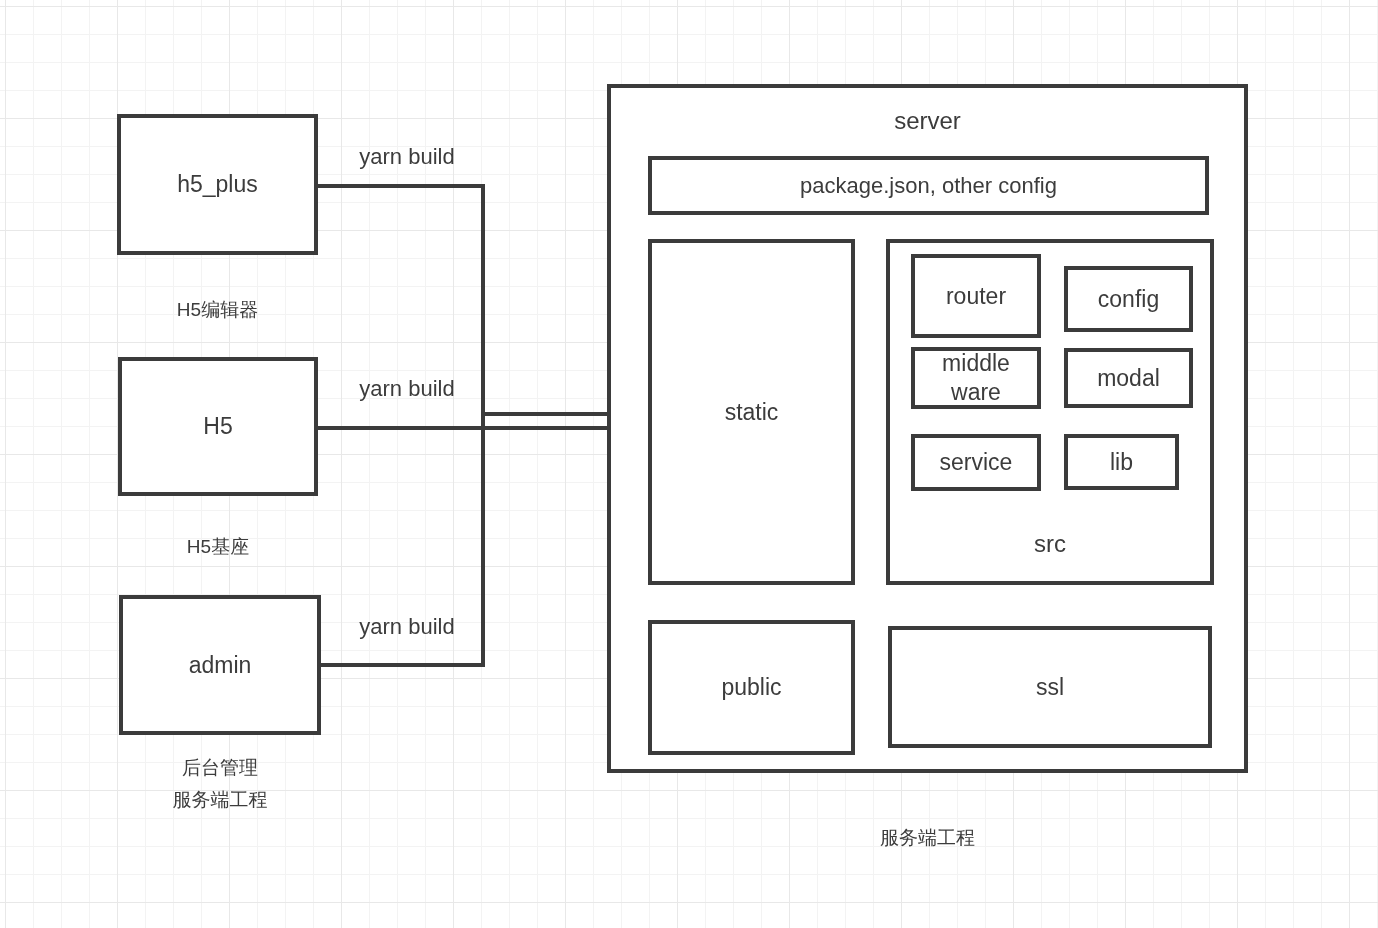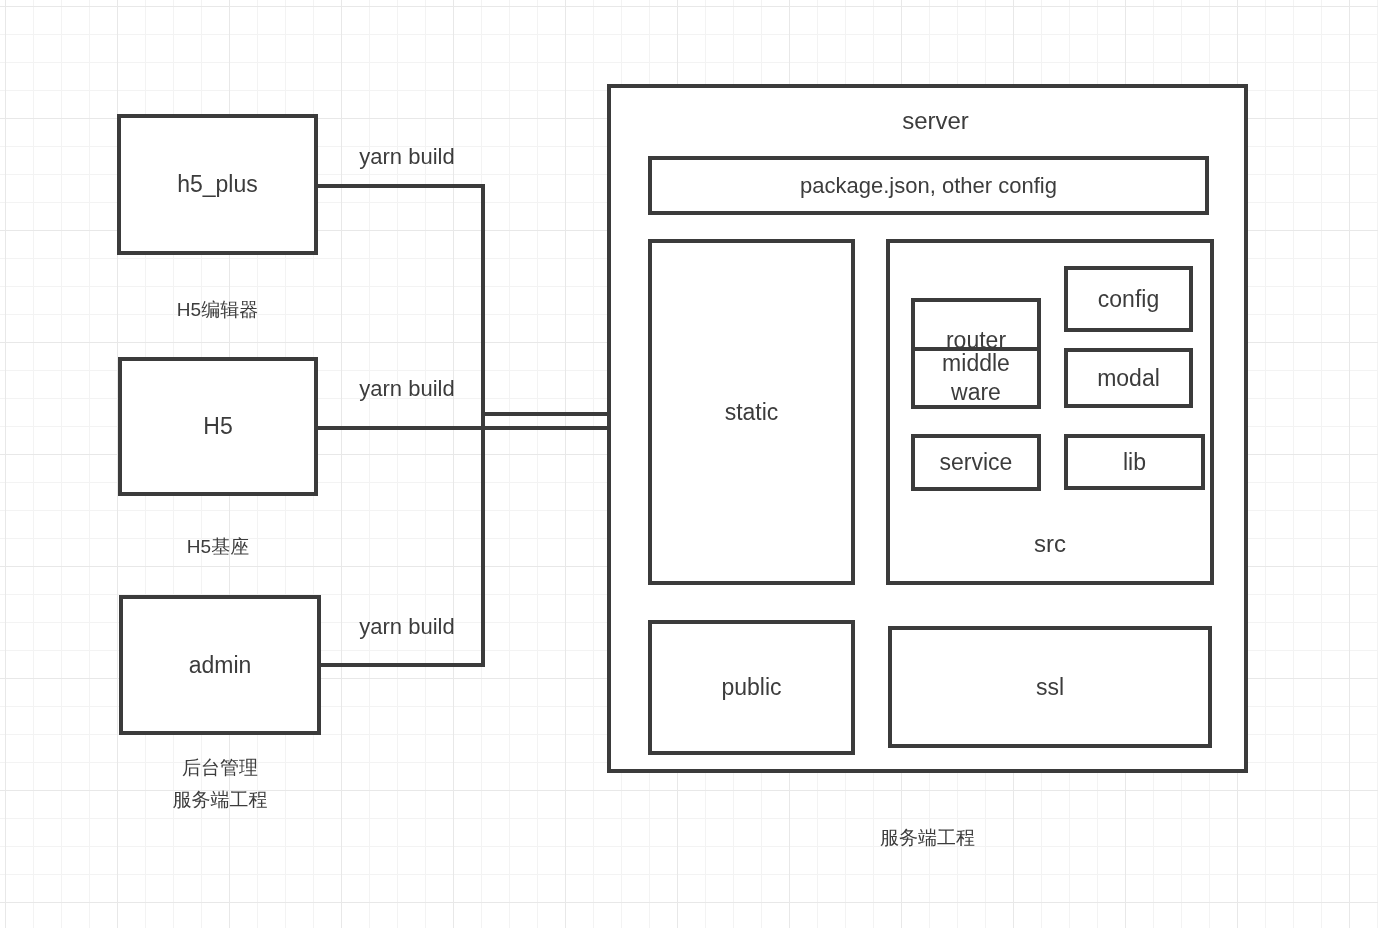--- a/index.html
+++ b/index.html
@@ -46,21 +46,20 @@
     text-align: center;
     font-size: 22px;
     line-height: 28px;
   }
   .server-title {
     position: absolute;
     left: 0; top: 18px;
     width: 100%;
     text-align: center;
     font-size: 24px;
-    padding-left: 8px;
   }
   .src-label {
     position: absolute;
     left: 0; bottom: 22px;
     width: 100%;
     text-align: center;
     font-size: 24px;
   }
   svg.connectors {
     position: absolute;
@@ -112,37 +111,37 @@
 
     <div class="box" style="left:37px; top:68px; width:561px; height:59px; font-size:22px;">
       <span>package.json, other config</span>
     </div>
 
     <div class="box" style="left:37px; top:151px; width:207px; height:346px;">
       <span>static</span>
     </div>
 
     <div class="box" style="left:275px; top:151px; width:328px; height:346px; display:block;">
-      <div class="box" style="left:21px; top:11px; width:130px; height:84px;margin-top:44px;">
+      <div class="box" style="left:21px; top:11px; width:130px; height:84px;">
         <span>router</span>
       </div>
       <div class="box" style="left:174px; top:23px; width:129px; height:66px;">
         <span>config</span>
       </div>
       <div class="box" style="left:21px; top:104px; width:130px; height:62px;">
         <span>middle
 ware</span>
       </div>
       <div class="box" style="left:174px; top:105px; width:129px; height:60px;">
         <span>modal</span>
       </div>
       <div class="box" style="left:21px; top:191px; width:130px; height:57px;">
         <span>service</span>
       </div>
-      <div class="box" style="left:174px; top:191px; width:141px; height:56px;">
+      <div class="box" style="left:174px; top:191px; width:115px; height:56px;">
         <span>lib</span>
       </div>
       <div class="src-label">src</div>
     </div>
 
     <div class="box" style="left:37px; top:532px; width:207px; height:135px;">
       <span>public</span>
     </div>
 
     <div class="box" style="left:277px; top:538px; width:324px; height:122px;">

